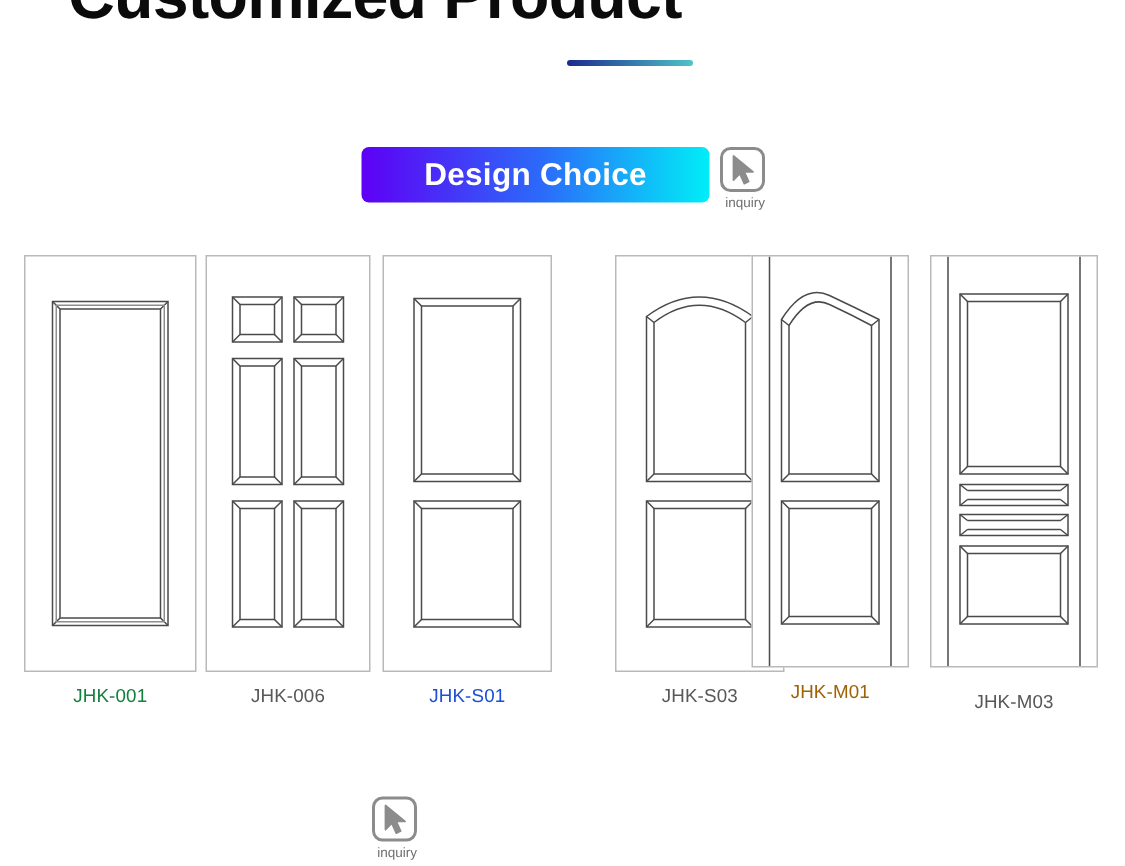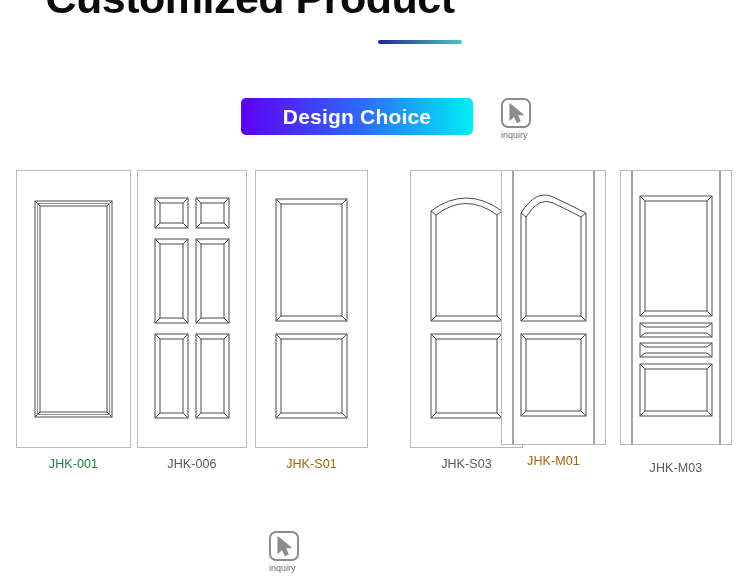--- a/index.html
+++ b/index.html
@@ -42,23 +42,23 @@
     color: #ffffff;
     font-size: 21px;
     font-weight: bold;
     letter-spacing: 0.2px;
     border: none;
     cursor: pointer;
     white-space: nowrap;
   }
 
   .inquiry-wrap {
-    margin-left: 28px;
+    margin-left: 1px;
     width: 36px;
-    display: flex; flex-direction: column; align-items: flex-start;
+    display: flex; flex-direction: column; align-items: flex-end;
     cursor: pointer;
   }
   .inquiry-box {
     width: 30px; height: 30px;
     border: 2px solid #8c8c8c;
     border-radius: 7px;
     position: relative;
   }
   .inquiry-box svg { position: absolute; left: 6px; top: 3px; }
   .inquiry-label {
@@ -161,21 +161,21 @@
           <g fill="none" stroke="#4a4a4a" stroke-width="1">
             <rect x="20" y="28" width="71" height="122"></rect>
             <rect x="25" y="33" width="61" height="112"></rect>
             <path d="M20 28 L25 33 M91 28 L86 33 M20 150 L25 145 M91 150 L86 145"></path>
             <rect x="20" y="163" width="71" height="84"></rect>
             <rect x="25" y="168" width="61" height="74"></rect>
             <path d="M20 163 L25 168 M91 163 L86 168 M20 247 L25 242 M91 247 L86 242"></path>
           </g>
         </svg>
       </div>
-      <div class="door-label" style="color: #a16207;">JHK-S01</div>
+      <div class="door-label" style="color: #1d4ed8;">JHK-S01</div>
     </div>
 
     <div class="door-card" style="left:374px; top:2px;padding-left:36px;">
       <div class="door-frame" style="width: 113px; height: 278px; border-color: rgb(185, 185, 185);">
         <svg width="111" height="276" viewBox="0 0 111 276">
           <g fill="none" stroke="#4a4a4a" stroke-width="1">
             <path d="M20 40 Q55 14 91 40 L91 150 L20 150 Z"></path>
             <path d="M25 44 Q55 21 86 44 L86 145 L25 145 Z"></path>
             <path d="M20 40 L25 44 M91 40 L86 44 M20 150 L25 145 M91 150 L86 145"></path>
             <rect x="20" y="163" width="71" height="84"></rect>

